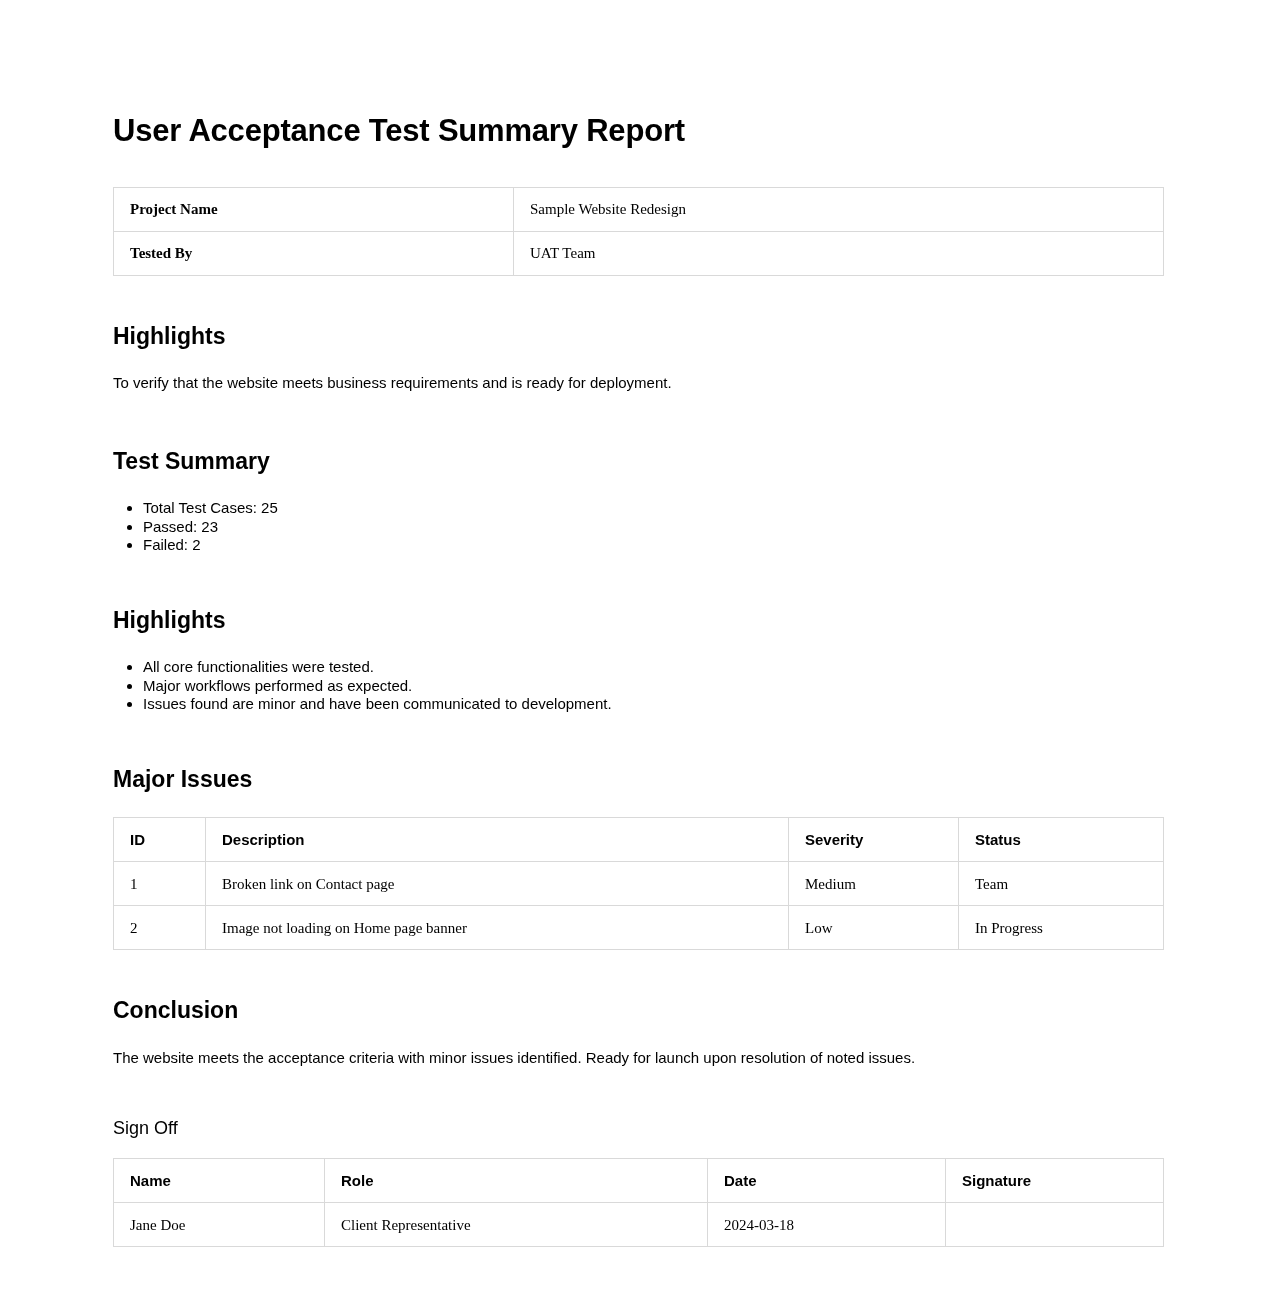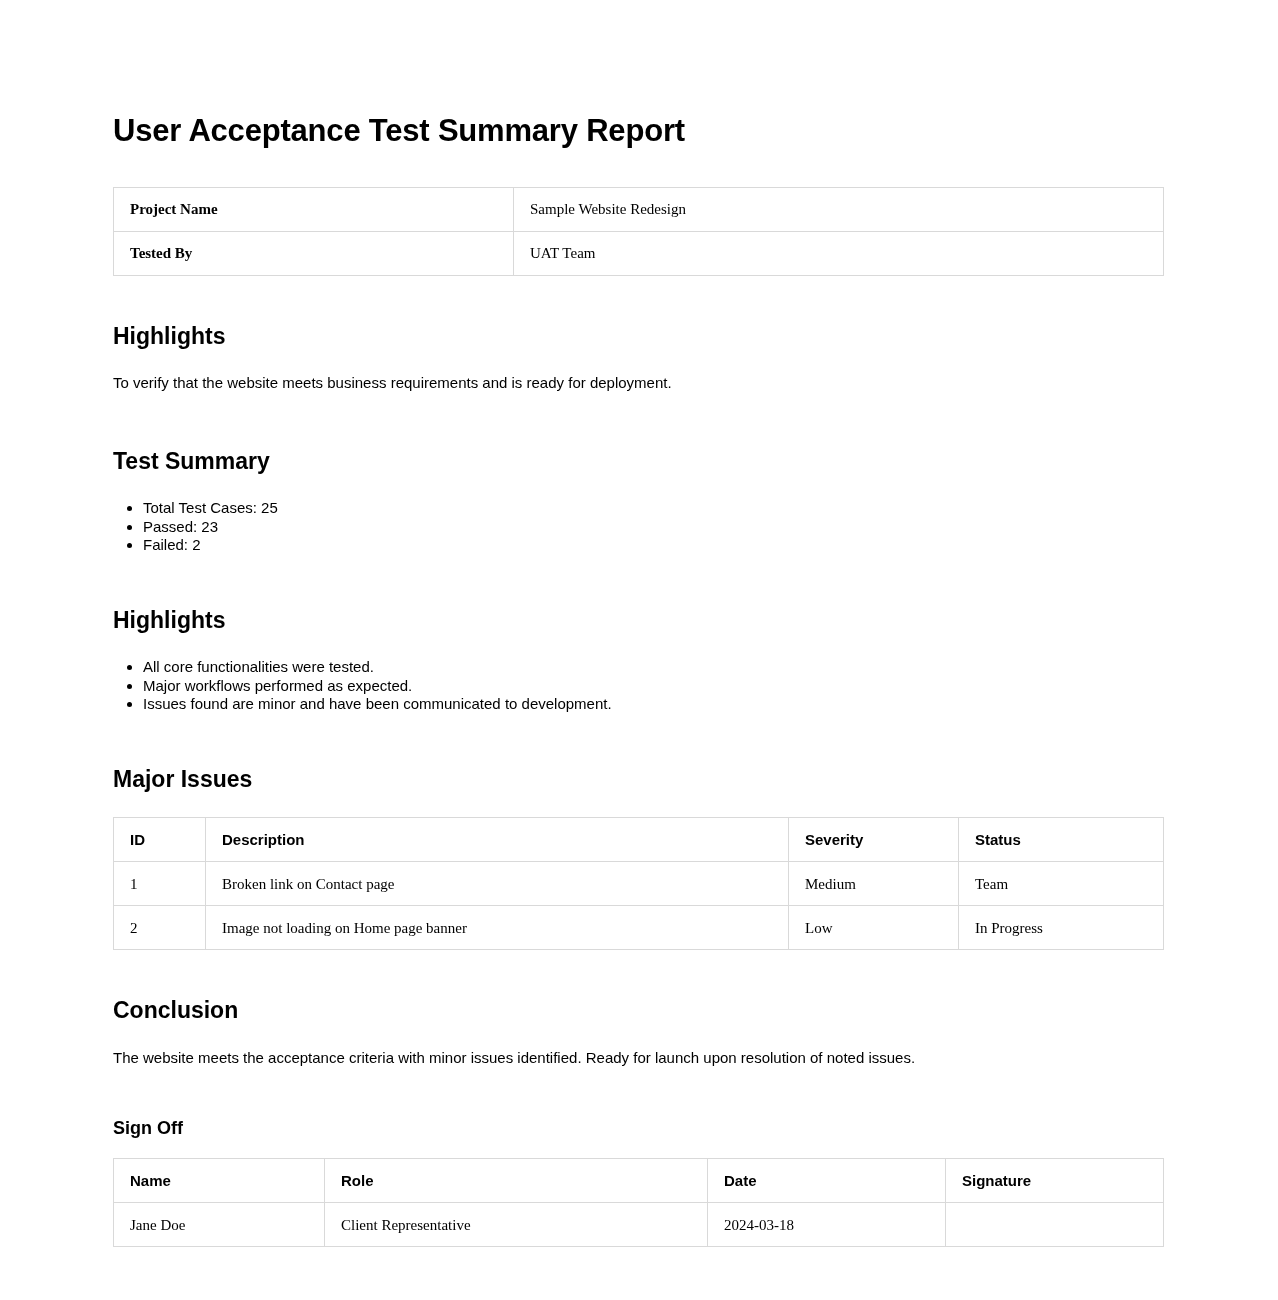--- a/index.html
+++ b/index.html
@@ -28,21 +28,21 @@
     letter-spacing: -0.2px;
   }
   h2.section-title {
     font-size: 23px;
     font-weight: bold;
     margin: 0 0 25px 0;
     line-height: 1.15;
   }
   h3.section-title-sm {
     font-size: 18px;
-    font-weight: bold;
+    font-weight: normal;
     margin: 0 0 19px 0;
     line-height: 1.15;
   }
 
   p.body-text {
     font-size: 15px;
     line-height: 1.25;
     margin: 0;
   }
 

